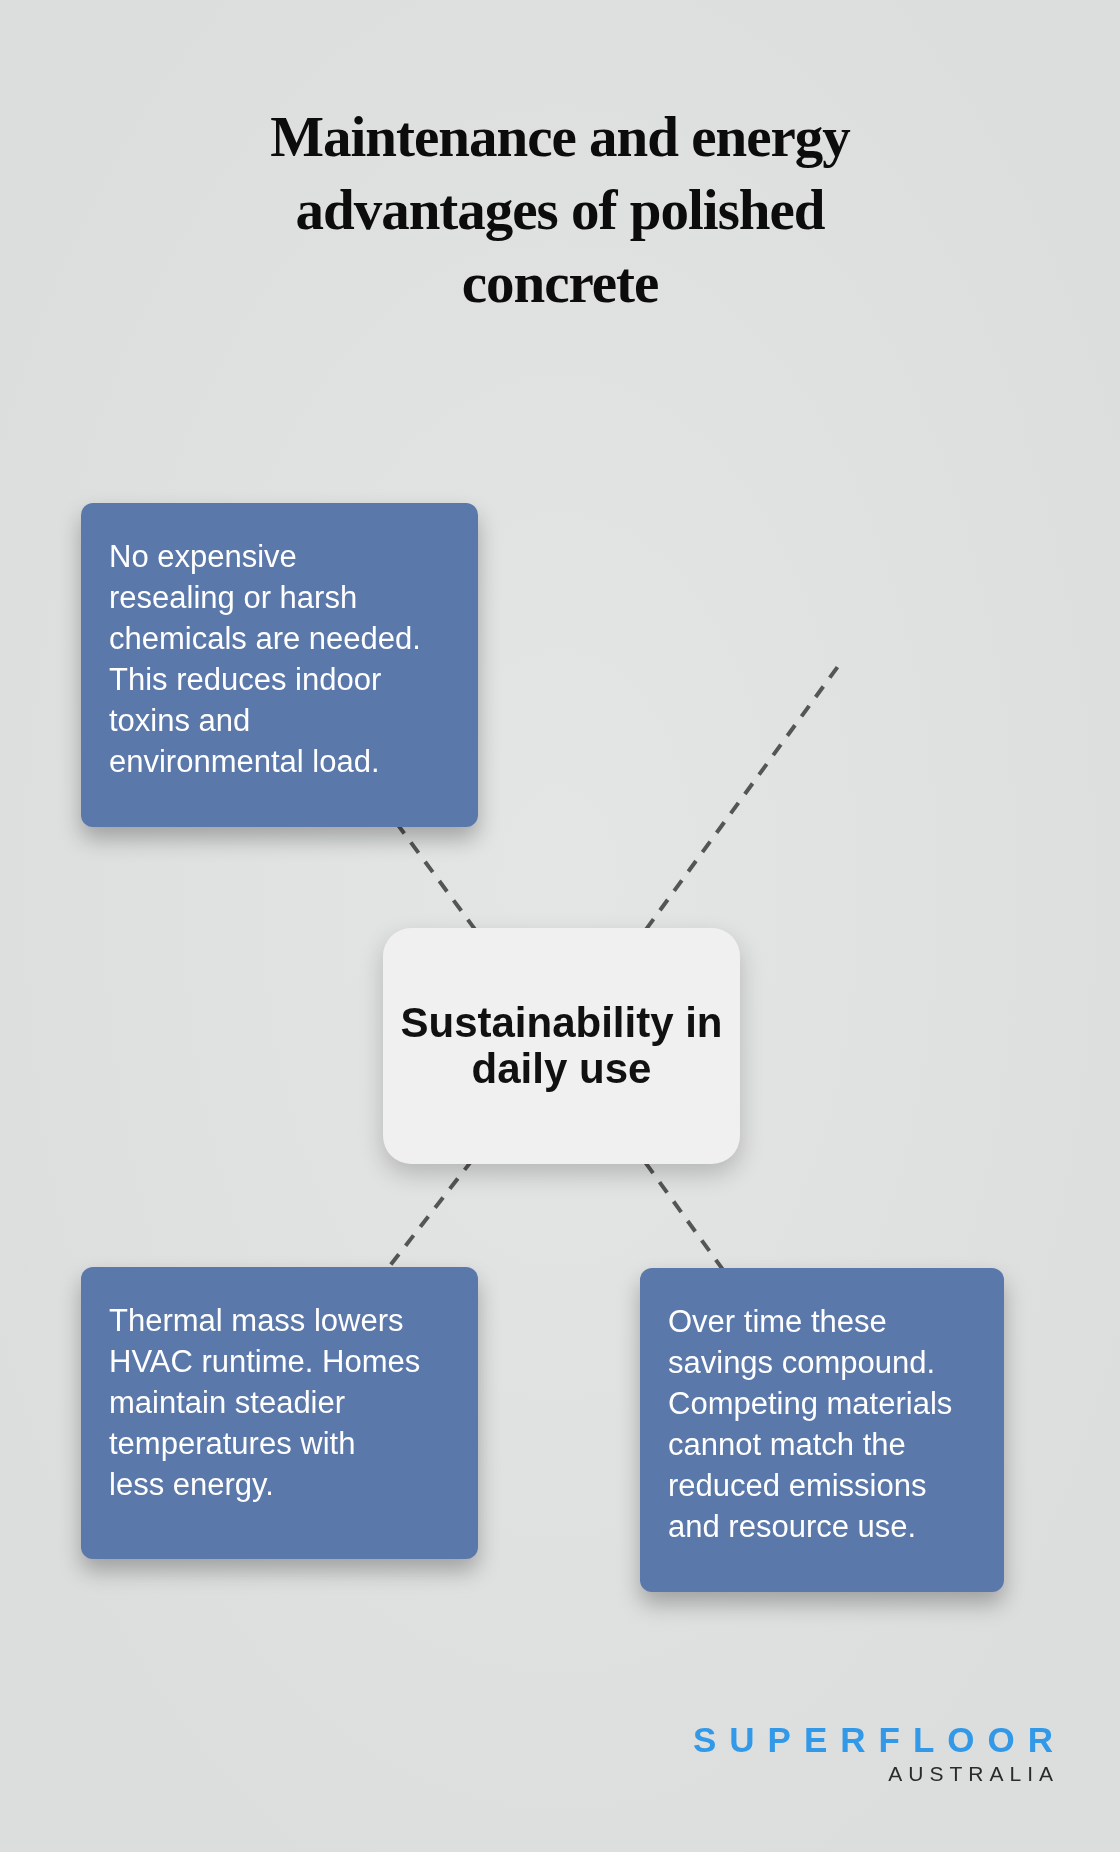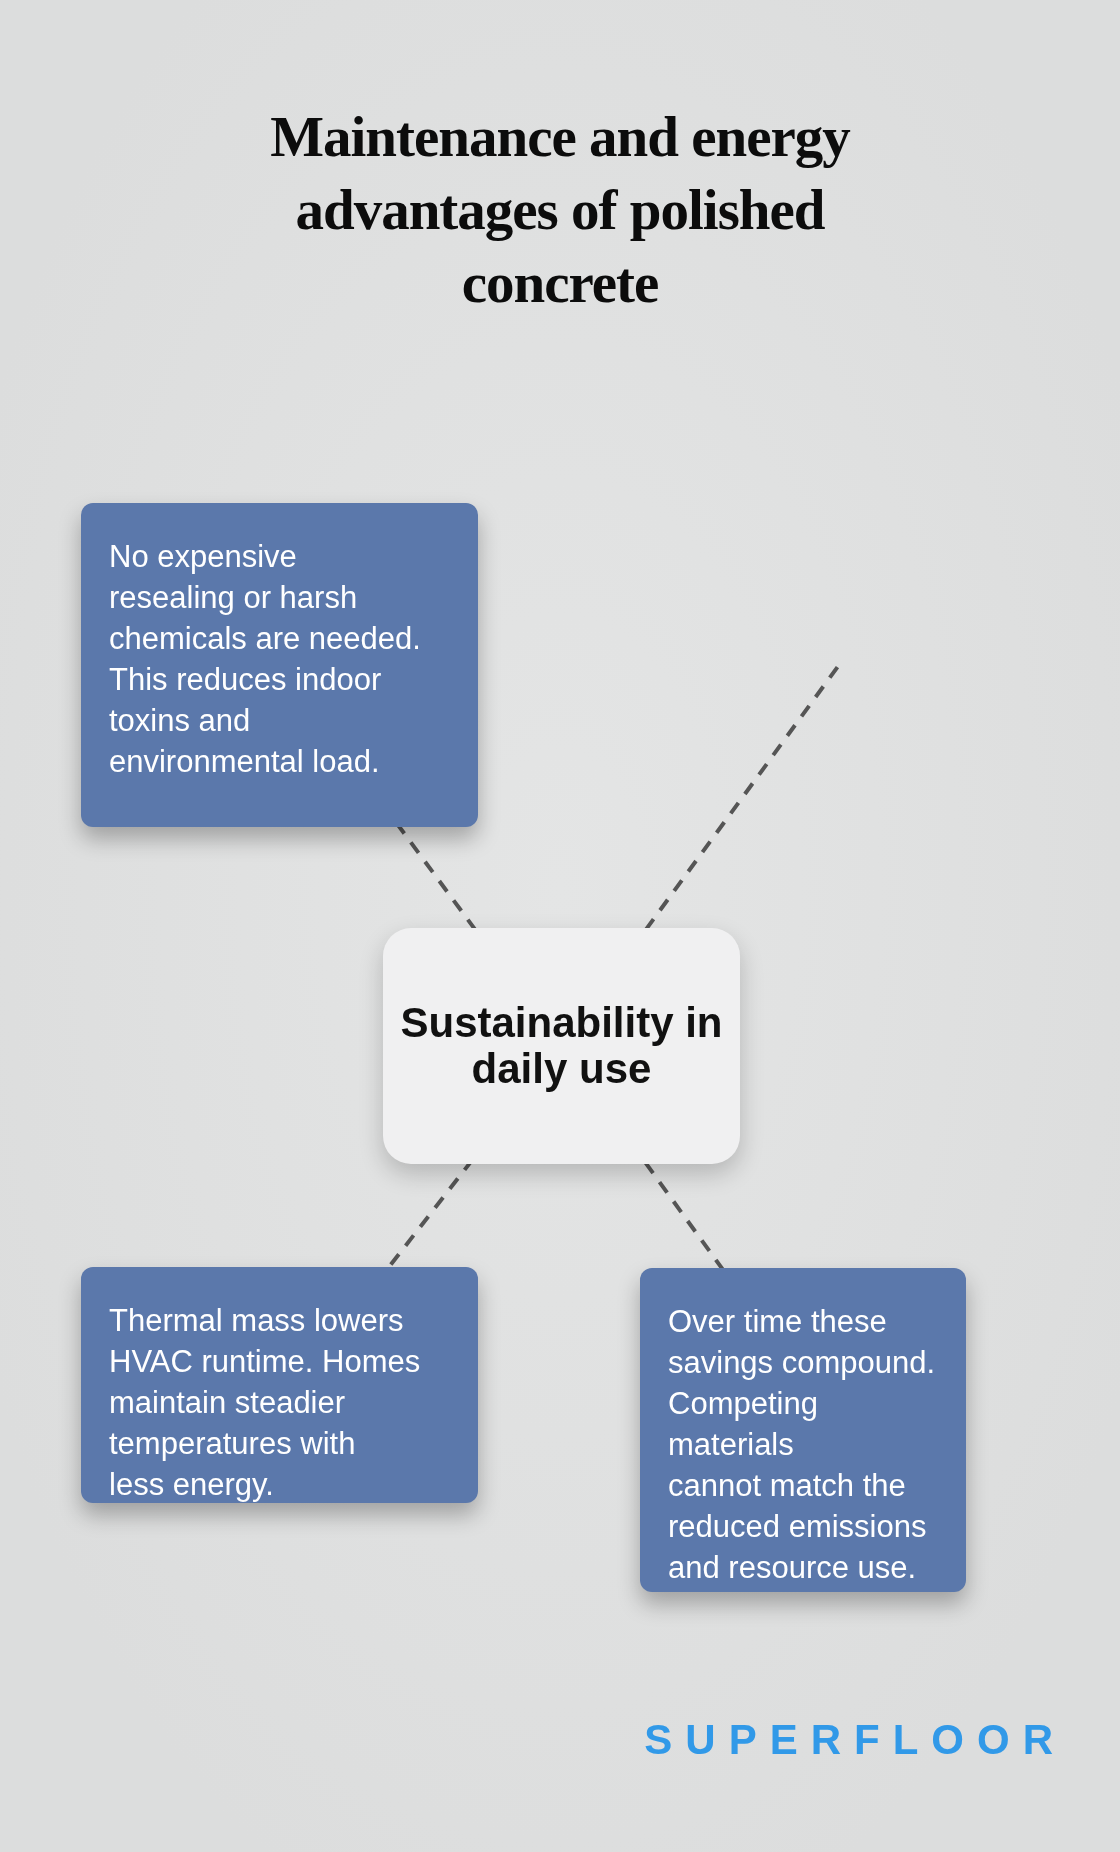--- a/index.html
+++ b/index.html
@@ -51,22 +51,22 @@
     border-radius:12px;
     box-shadow:0 12px 22px rgba(0,0,0,0.28);
     color:var(--node-text);
     font-size:31px; line-height:41px;
     padding:33px 28px;
   }
   .node .node-text { white-space:pre-line; }
 
   .node-top-left     { left:81px;  top:503px;  width:397px; height:324px; }
   .node-top-right    { left:640px; top:503px;  width:398px; height:324px; }
-  .node-bottom-left  { left:81px;  top:1267px; width:397px; height:236px; }
-  .node-bottom-right { left:640px; top:1268px; width:326px; height:324px; }
+  .node-bottom-left  { left:81px;  top:1267px; width:397px; height:292px; }
+  .node-bottom-right { left:640px; top:1268px; width:364px; height:324px; }
 
   .central-node {
     position:absolute;
     left:383px; top:928px; width:357px; height:236px;
     background:var(--center-bg);
     border-radius:28px;
     box-shadow:0 10px 24px rgba(0,0,0,0.20);
     display:flex; align-items:center; justify-content:center;
     text-align:center;
   }
@@ -75,21 +75,21 @@
     color:#111111;
     white-space:pre-line;
   }
 
   .brand-logo {
     position:absolute;
     right:67px; top:1720px;
     text-align:right;
   }
   .brand-name {
-    font-size:42px; font-weight:700;
+    font-size:35px; font-weight:700;
     letter-spacing:13px; margin-right:-13px;
     color:var(--logo-blue);
     line-height:40px;
   }
   .brand-region {
     font-size:21px; font-weight:400;
     letter-spacing:6px; margin-right:-6px;
     color:var(--logo-dark);
     line-height:24px;
     margin-top:2px;
@@ -138,15 +138,16 @@
     <div class="node-text">Over time these
 savings compound.
 Competing materials
 cannot match the
 reduced emissions
 and resource use.</div>
   </div>
 
   <div class="brand-logo">
     <div class="brand-name">SUPERFLOOR</div>
+    <div class="brand-region">AUSTRALIA</div>
   </div>
 
 </div>
 
 </body></html>

